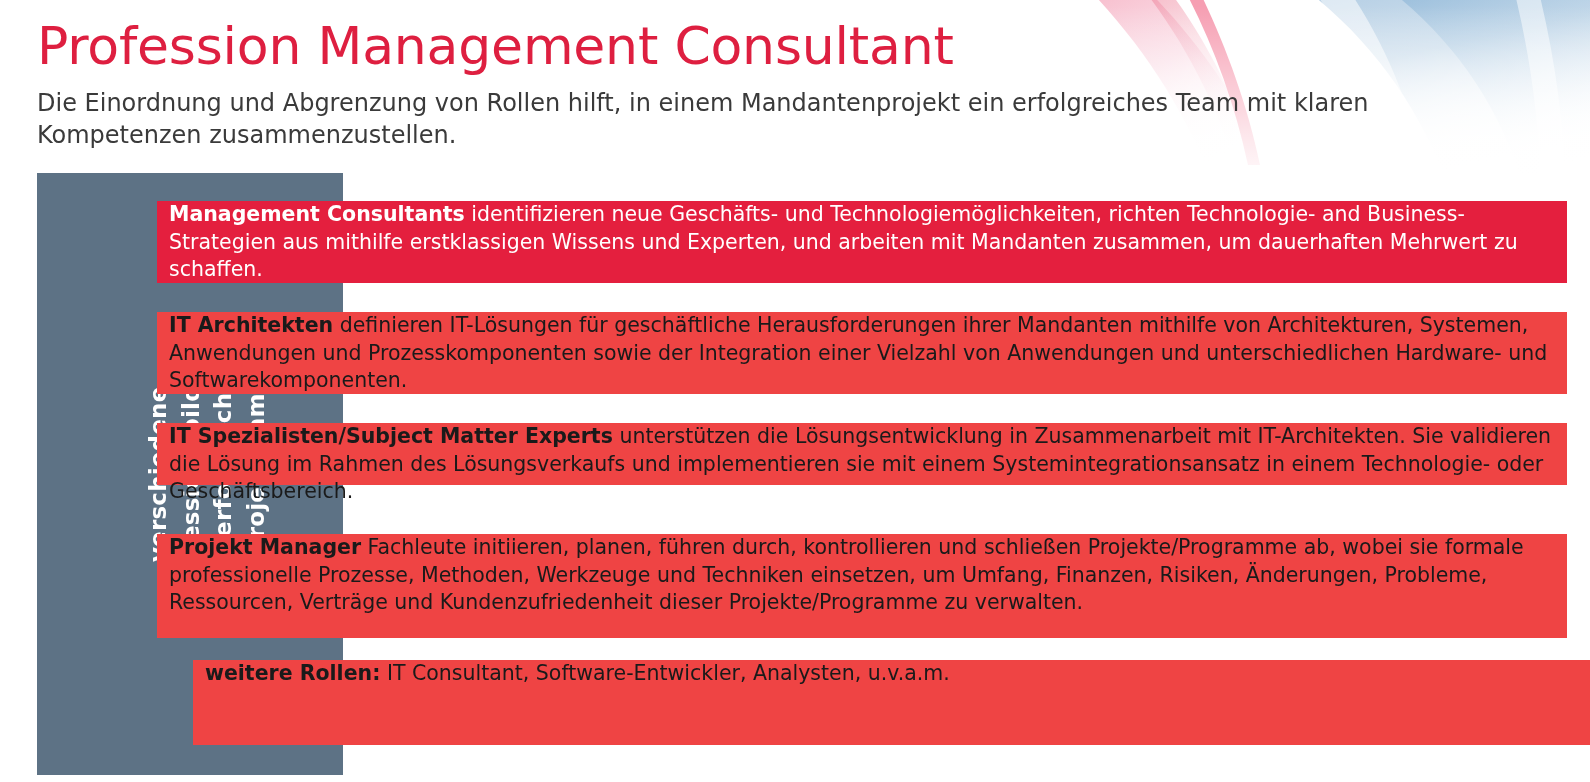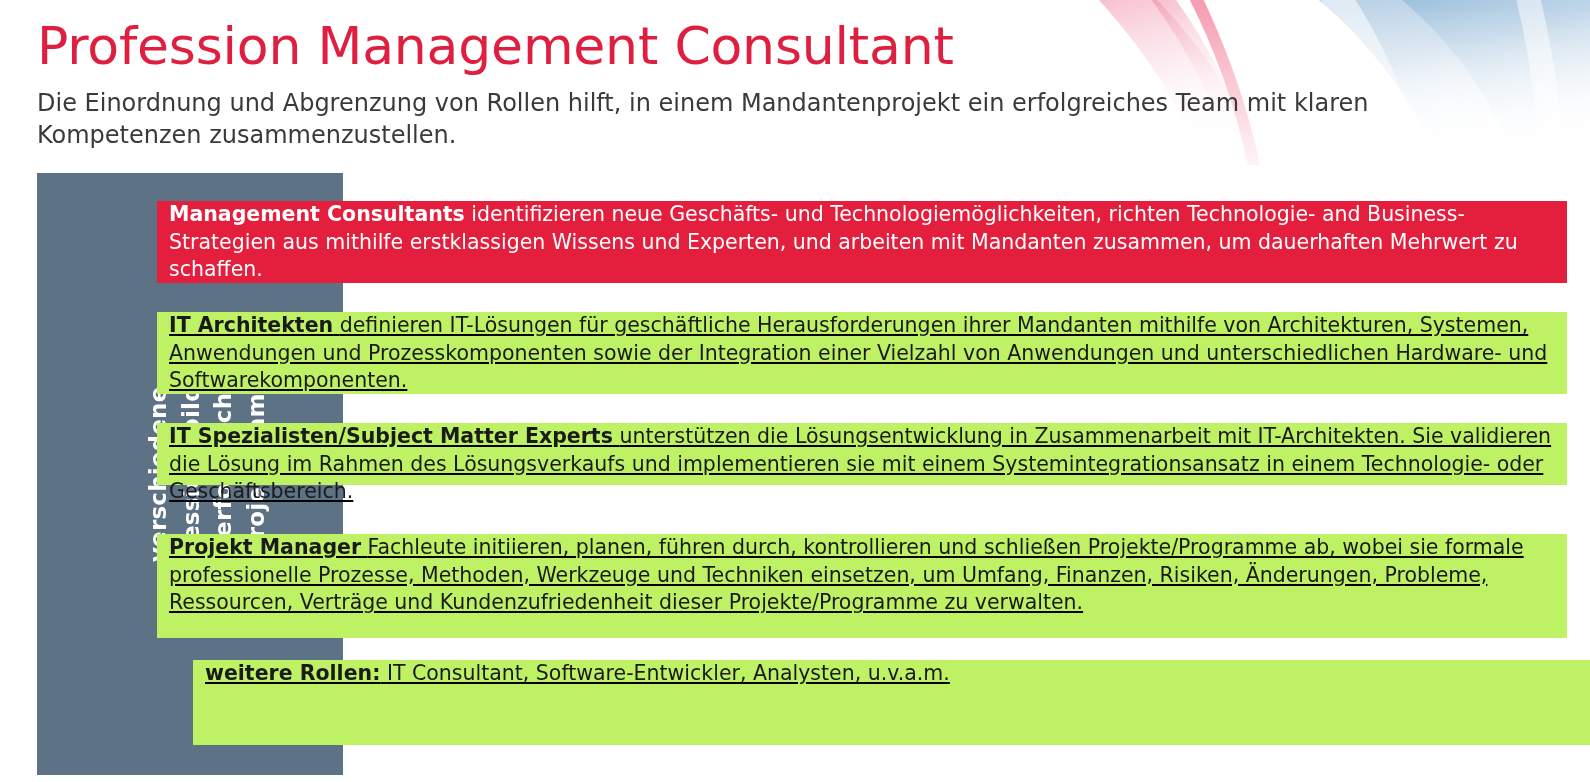--- a/index.html
+++ b/index.html
@@ -127,22 +127,21 @@
     line-height: 1.35;
     width: 100%;
   }
 
   .bar.primary {
     background: #e41f3e;
   }
   .bar.primary .bar-text { color: #ffffff; }
 
   .bar.secondary {
-    background: #bef264;
-    text-decoration: underline;
+    background: #ef4444;
   }
   .bar.secondary .bar-text { color: #1a1a1a; }
 
   .bar b { font-weight: bold; }
 
   
   .bar-0 { top: 28px;  height: 82px;  }
   .bar-1 { top: 139px; height: 82px;  }
   .bar-2 { top: 250px; height: 62px;  }
   .bar-3 { top: 361px; height: 104px; }

